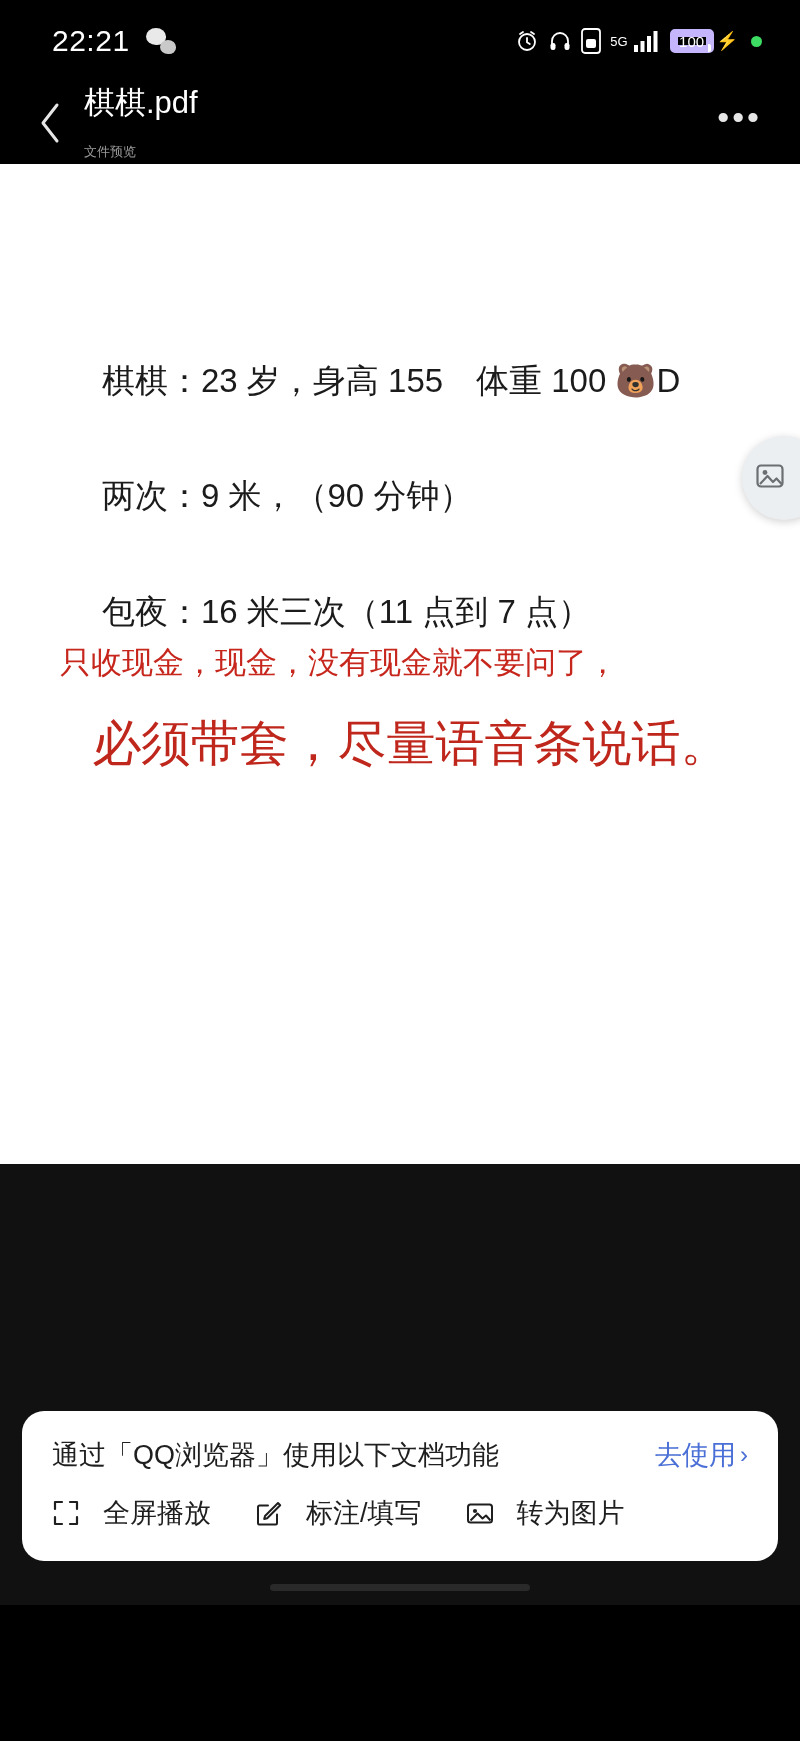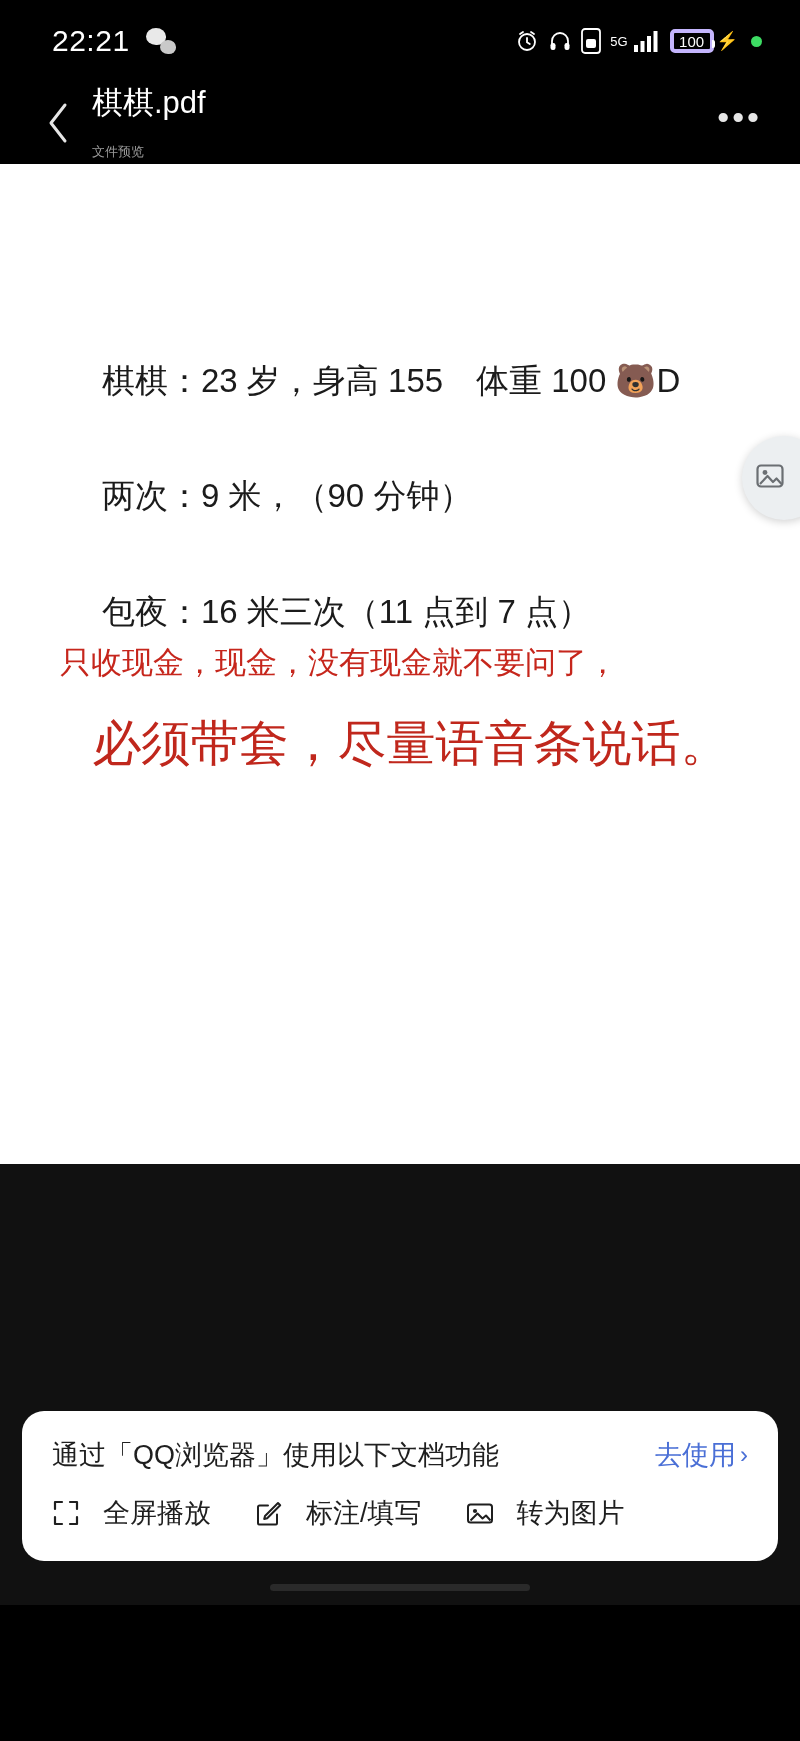--- a/index.html
+++ b/index.html
@@ -74,21 +74,21 @@
   .sic { color: #fff; display: flex; align-items: center; }
   .sic svg { display: block; }
   .batt {
     display: flex;
     align-items: center;
     gap: 3px;
   }
   .batt-body {
     width: 44px;
     height: 24px;
-    border: 4px solid #c4b5fd;
+    border: 8px solid #c4b5fd;
     border-radius: 5px;
     position: relative;
     display: flex;
     align-items: center;
     justify-content: center;
     box-sizing: border-box;
   }
   .batt-body::after {
     content: "";
     position: absolute;
@@ -118,21 +118,21 @@
     margin-right: -4px;
   }
 
   
   .title-bar {
     height: 82px;
     flex: 0 0 82px;
     background: #000;
     display: flex;
     align-items: center;
-    padding: 0 38px 0 32px;
+    padding: 0 38px 0 24px;
     box-sizing: border-box;
     position: relative;
   }
   .back-btn {
     width: 52px;
     height: 52px;
     display: flex;
     align-items: center;
     justify-content: center;
     color: #e6e6e6;

